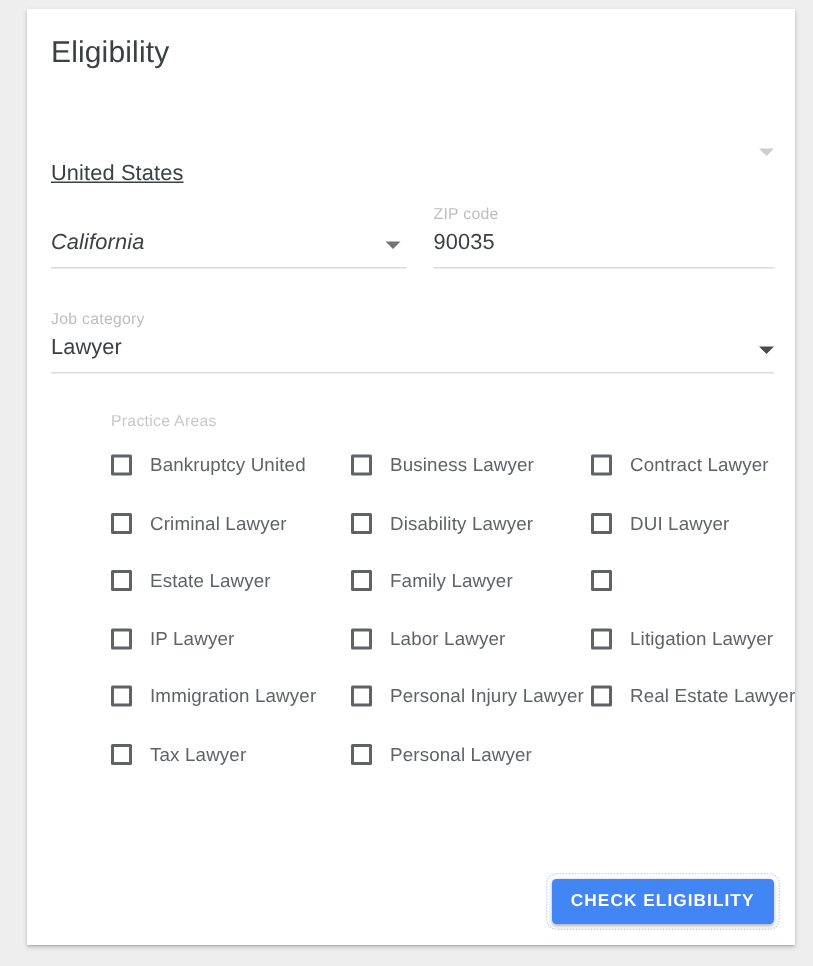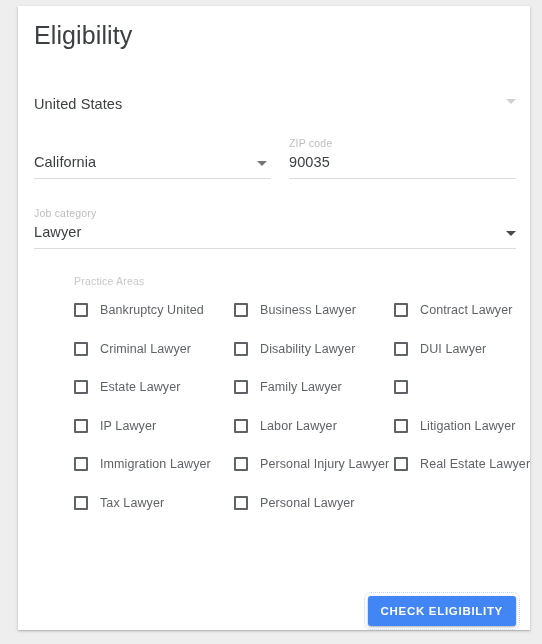--- a/index.html
+++ b/index.html
@@ -32,21 +32,21 @@
   .card-inner {
     position: absolute;
     left: 0; top: 0; right: 0; bottom: 0;
   }
 
   
   .page-title {
     position: absolute;
     left: 16px;
     top: 16px;
-    font-size: 25px;
+    font-size: 20px;
     color: #3c4043;
     letter-spacing: 0.1px;
     line-height: 26px;
     white-space: nowrap;
   }
 
   
   .field {
     position: absolute;
     box-sizing: border-box;
@@ -88,29 +88,30 @@
   .caret.muted { border-top-color: #cfcfcf; }
   .caret.dark  { border-top-color: #4a4a4a; }
 
   
   #country-field {
     left: 16px;
     top: 82px;
     width: 482px;
     height: 26px;
   }
-  #country-field .field-value { position: absolute; left: 0; top: 6px; }
+  #country-field .field-value { position: absolute; left: 0; top: 18px; text-decoration: underline; }
   #country-field .caret { right: 0; top: 11px; }
 
   
   #state-field {
     left: 16px;
     top: 146px;
     width: 237px;
     height: 27px;
+    font-style: italic;
   }
   #state-field .field-value { position: absolute; left: 0; top: 0px; }
   #state-field .caret { right: 4px; top: 9px; }
 
   
   #zip-field {
     left: 271px;
     top: 131px;
     width: 227px;
     height: 42px;
@@ -179,21 +180,21 @@
 
   
   #submit-row {
     position: absolute;
     left: 0;
     right: 14px;
     top: 580px;
     height: 40px;
     display: flex;
     justify-content: flex-end;
-    align-items: flex-end;
+    align-items: flex-start;
   }
   .btn-primary {
     display: inline-block;
     background: #4285f4;
     color: #ffffff;
     font-size: 11.5px;
     font-weight: bold;
     letter-spacing: 0.7px;
     padding: 9px 13px 9px 13px;
     border: none;

